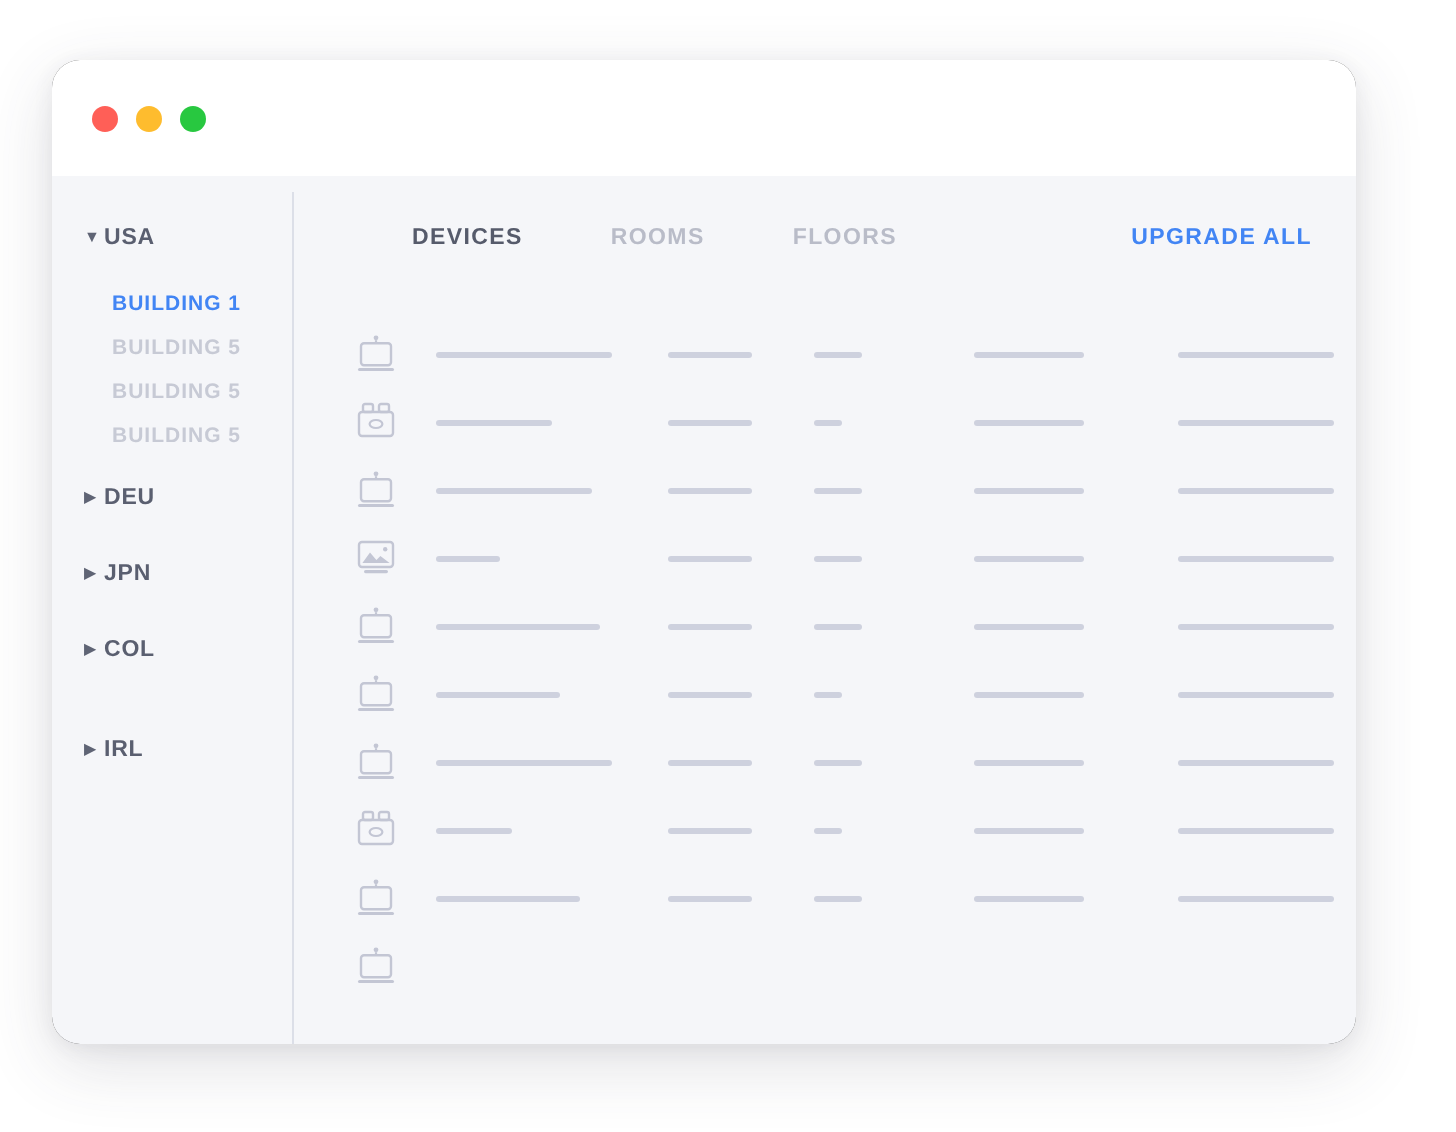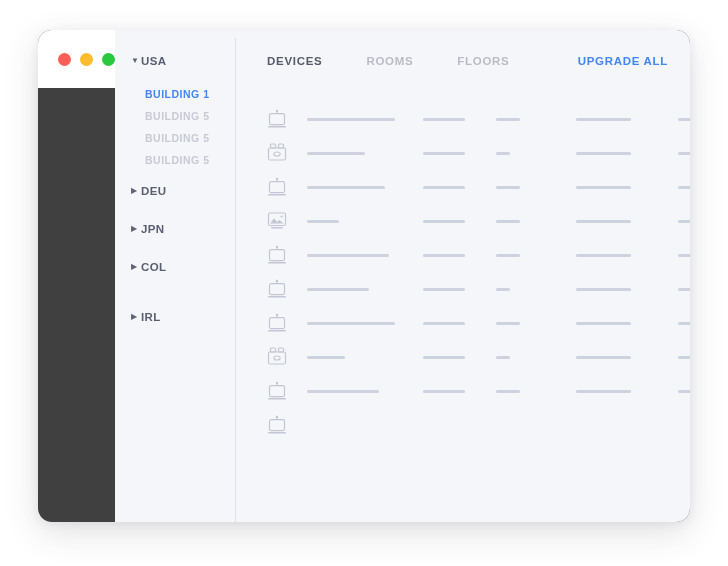--- a/index.html
+++ b/index.html
@@ -7,31 +7,31 @@
   body {
     width: 728px;
     height: 566px;
     background: #ffffff;
     font-family: "Liberation Sans", sans-serif;
     overflow: hidden;
   }
 
   .window {
     position: absolute;
-    left: 38px;
+    left: 26px;
     top: 30px;
     width: 652px;
     height: 492px;
     background: #404040;
     border-radius: 14px;
     box-shadow: 0 10px 34px rgba(60, 64, 82, 0.16),
                 0 2px 10px rgba(60, 64, 82, 0.08);
     overflow: hidden;
     display: flex;
-    flex-direction: row;
+    flex-direction: column;
   }
 
   
   .titlebar {
     height: 58px;
     flex: 0 0 58px;
     background: #ffffff;
     display: flex;
     align-items: center;
     padding-left: 20px;
@@ -115,20 +115,21 @@
     padding-top: 20px;
     overflow: hidden;
     position: relative;
   }
 
   .tabs-bar {
     display: flex;
     align-items: center;
     height: 22px;
     margin-bottom: 30px;
+    margin-left: 28px;
   }
   .tab {
     font-size: 11.5px;
     font-weight: bold;
     letter-spacing: 0.7px;
     color: #b9bcc8;
     margin-right: 44px;
     cursor: pointer;
   }
   .tab.active { color: #565b6b; }

